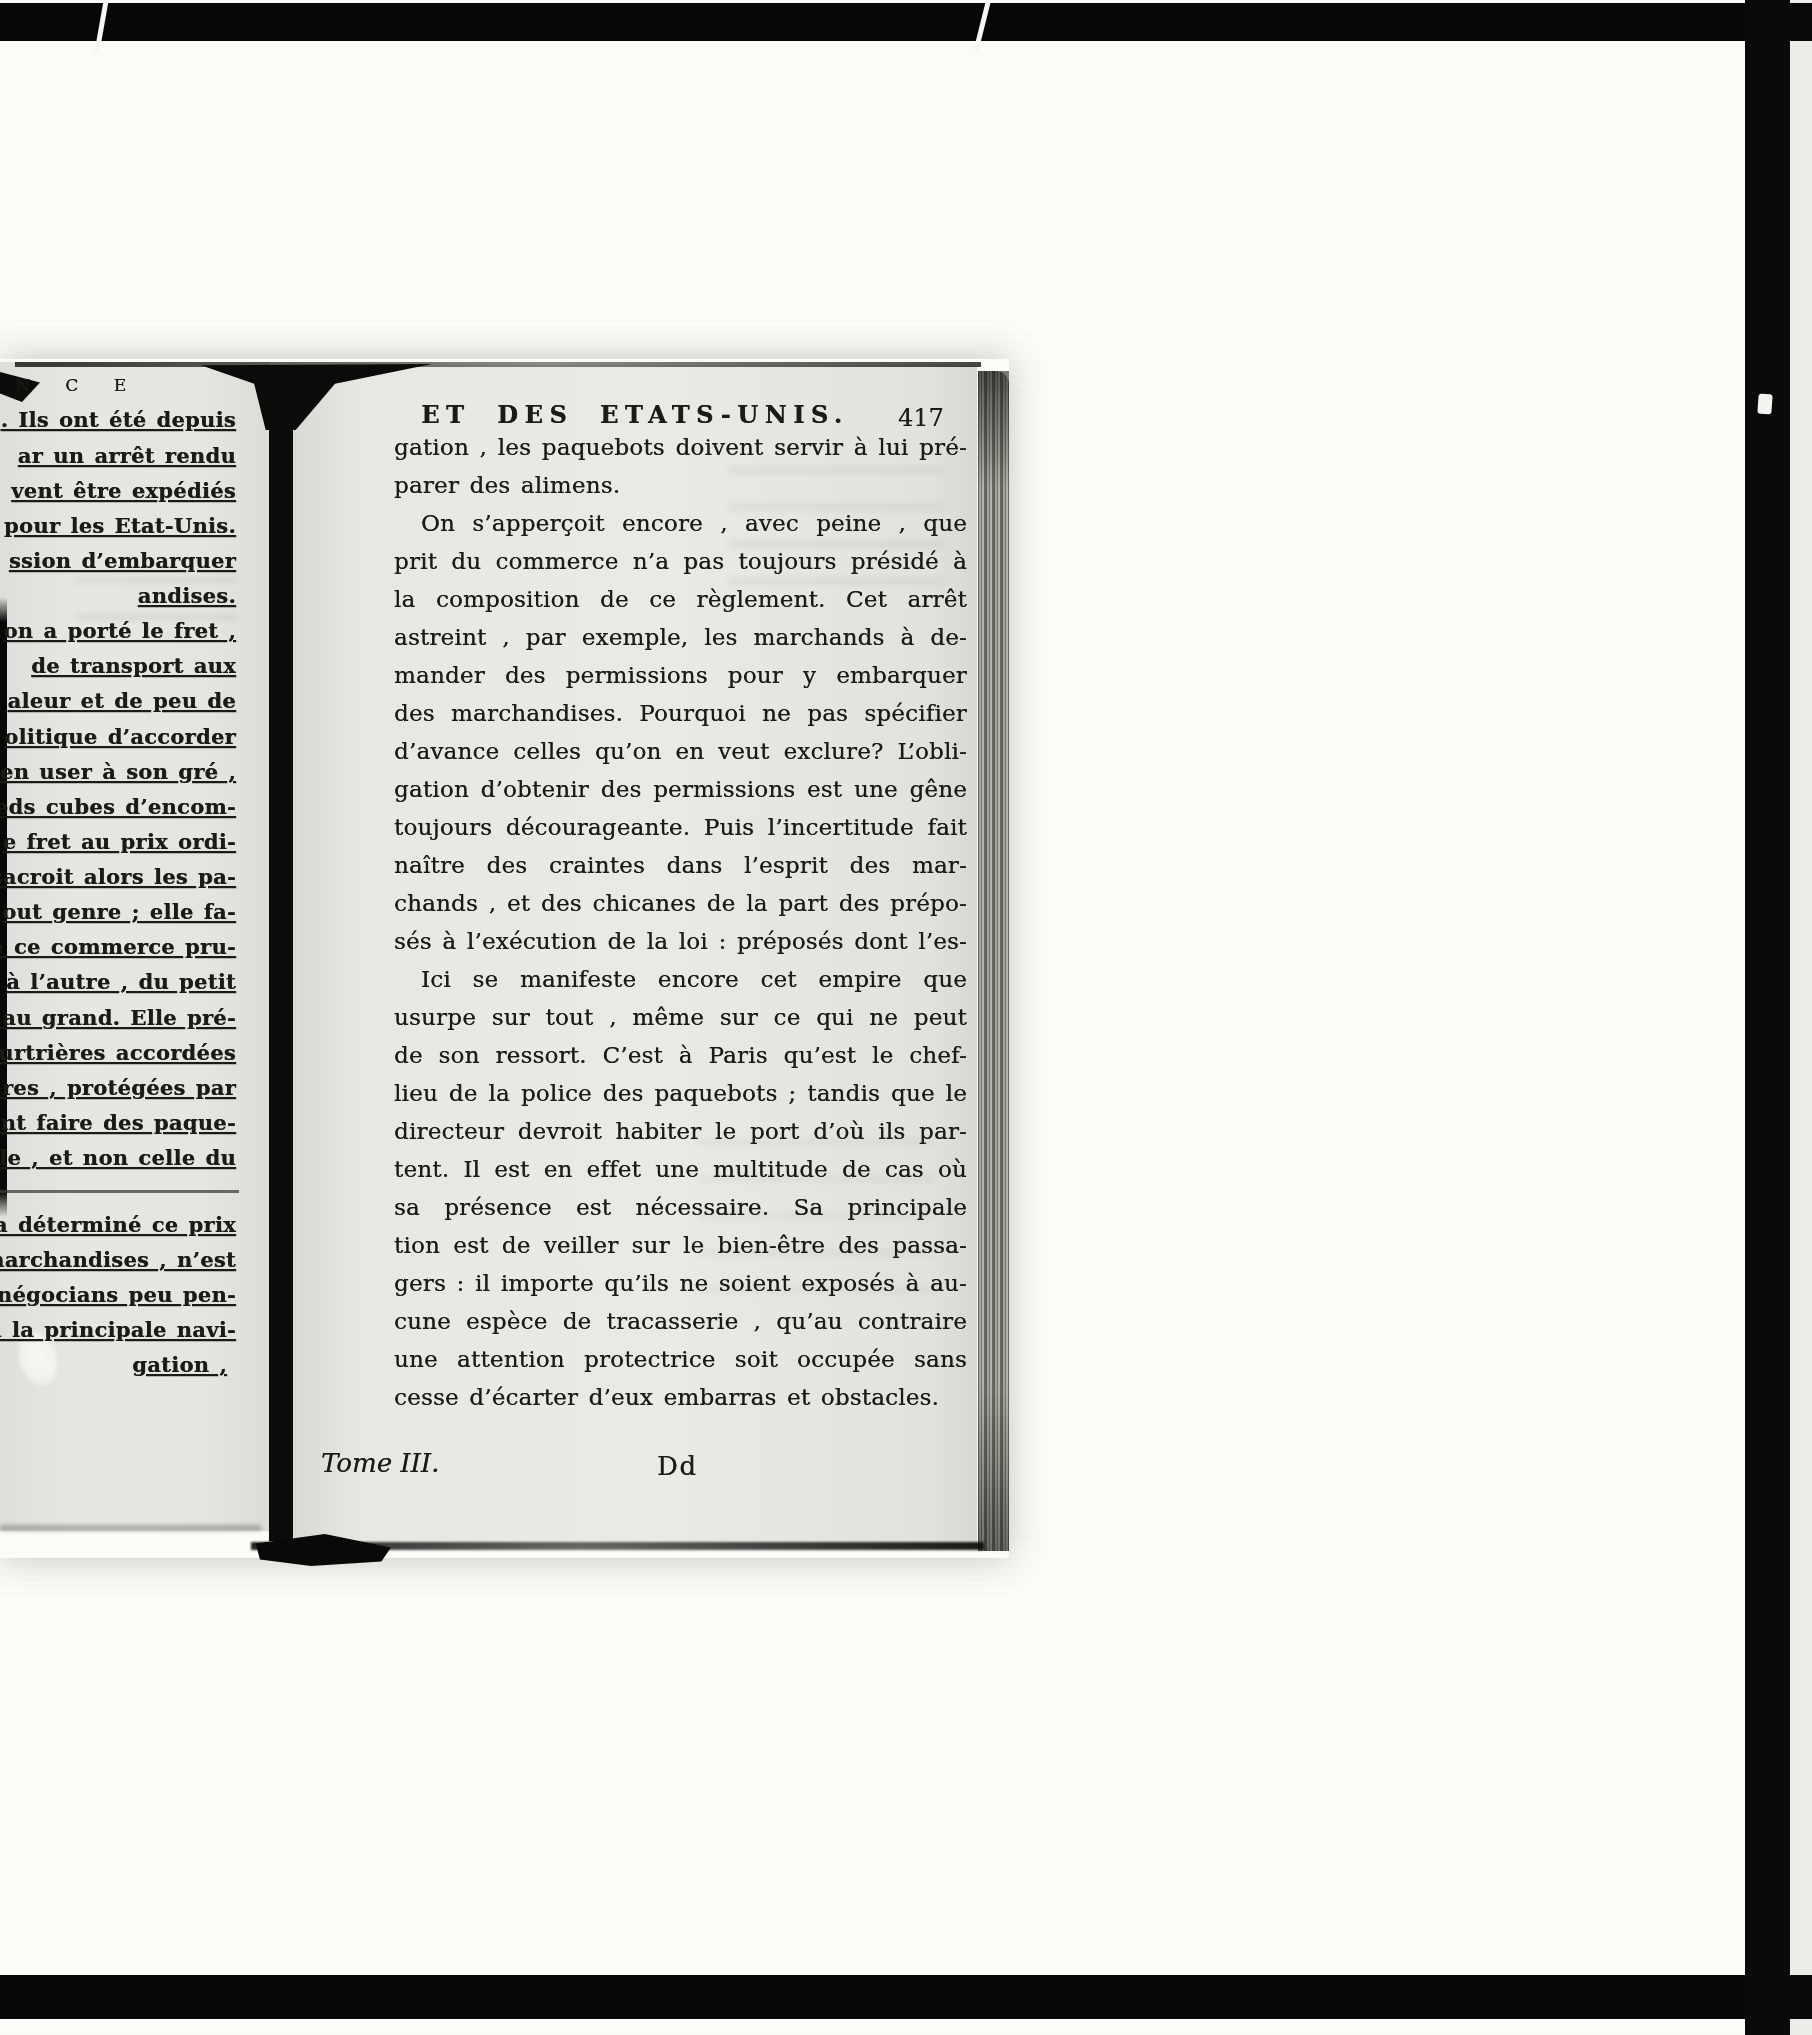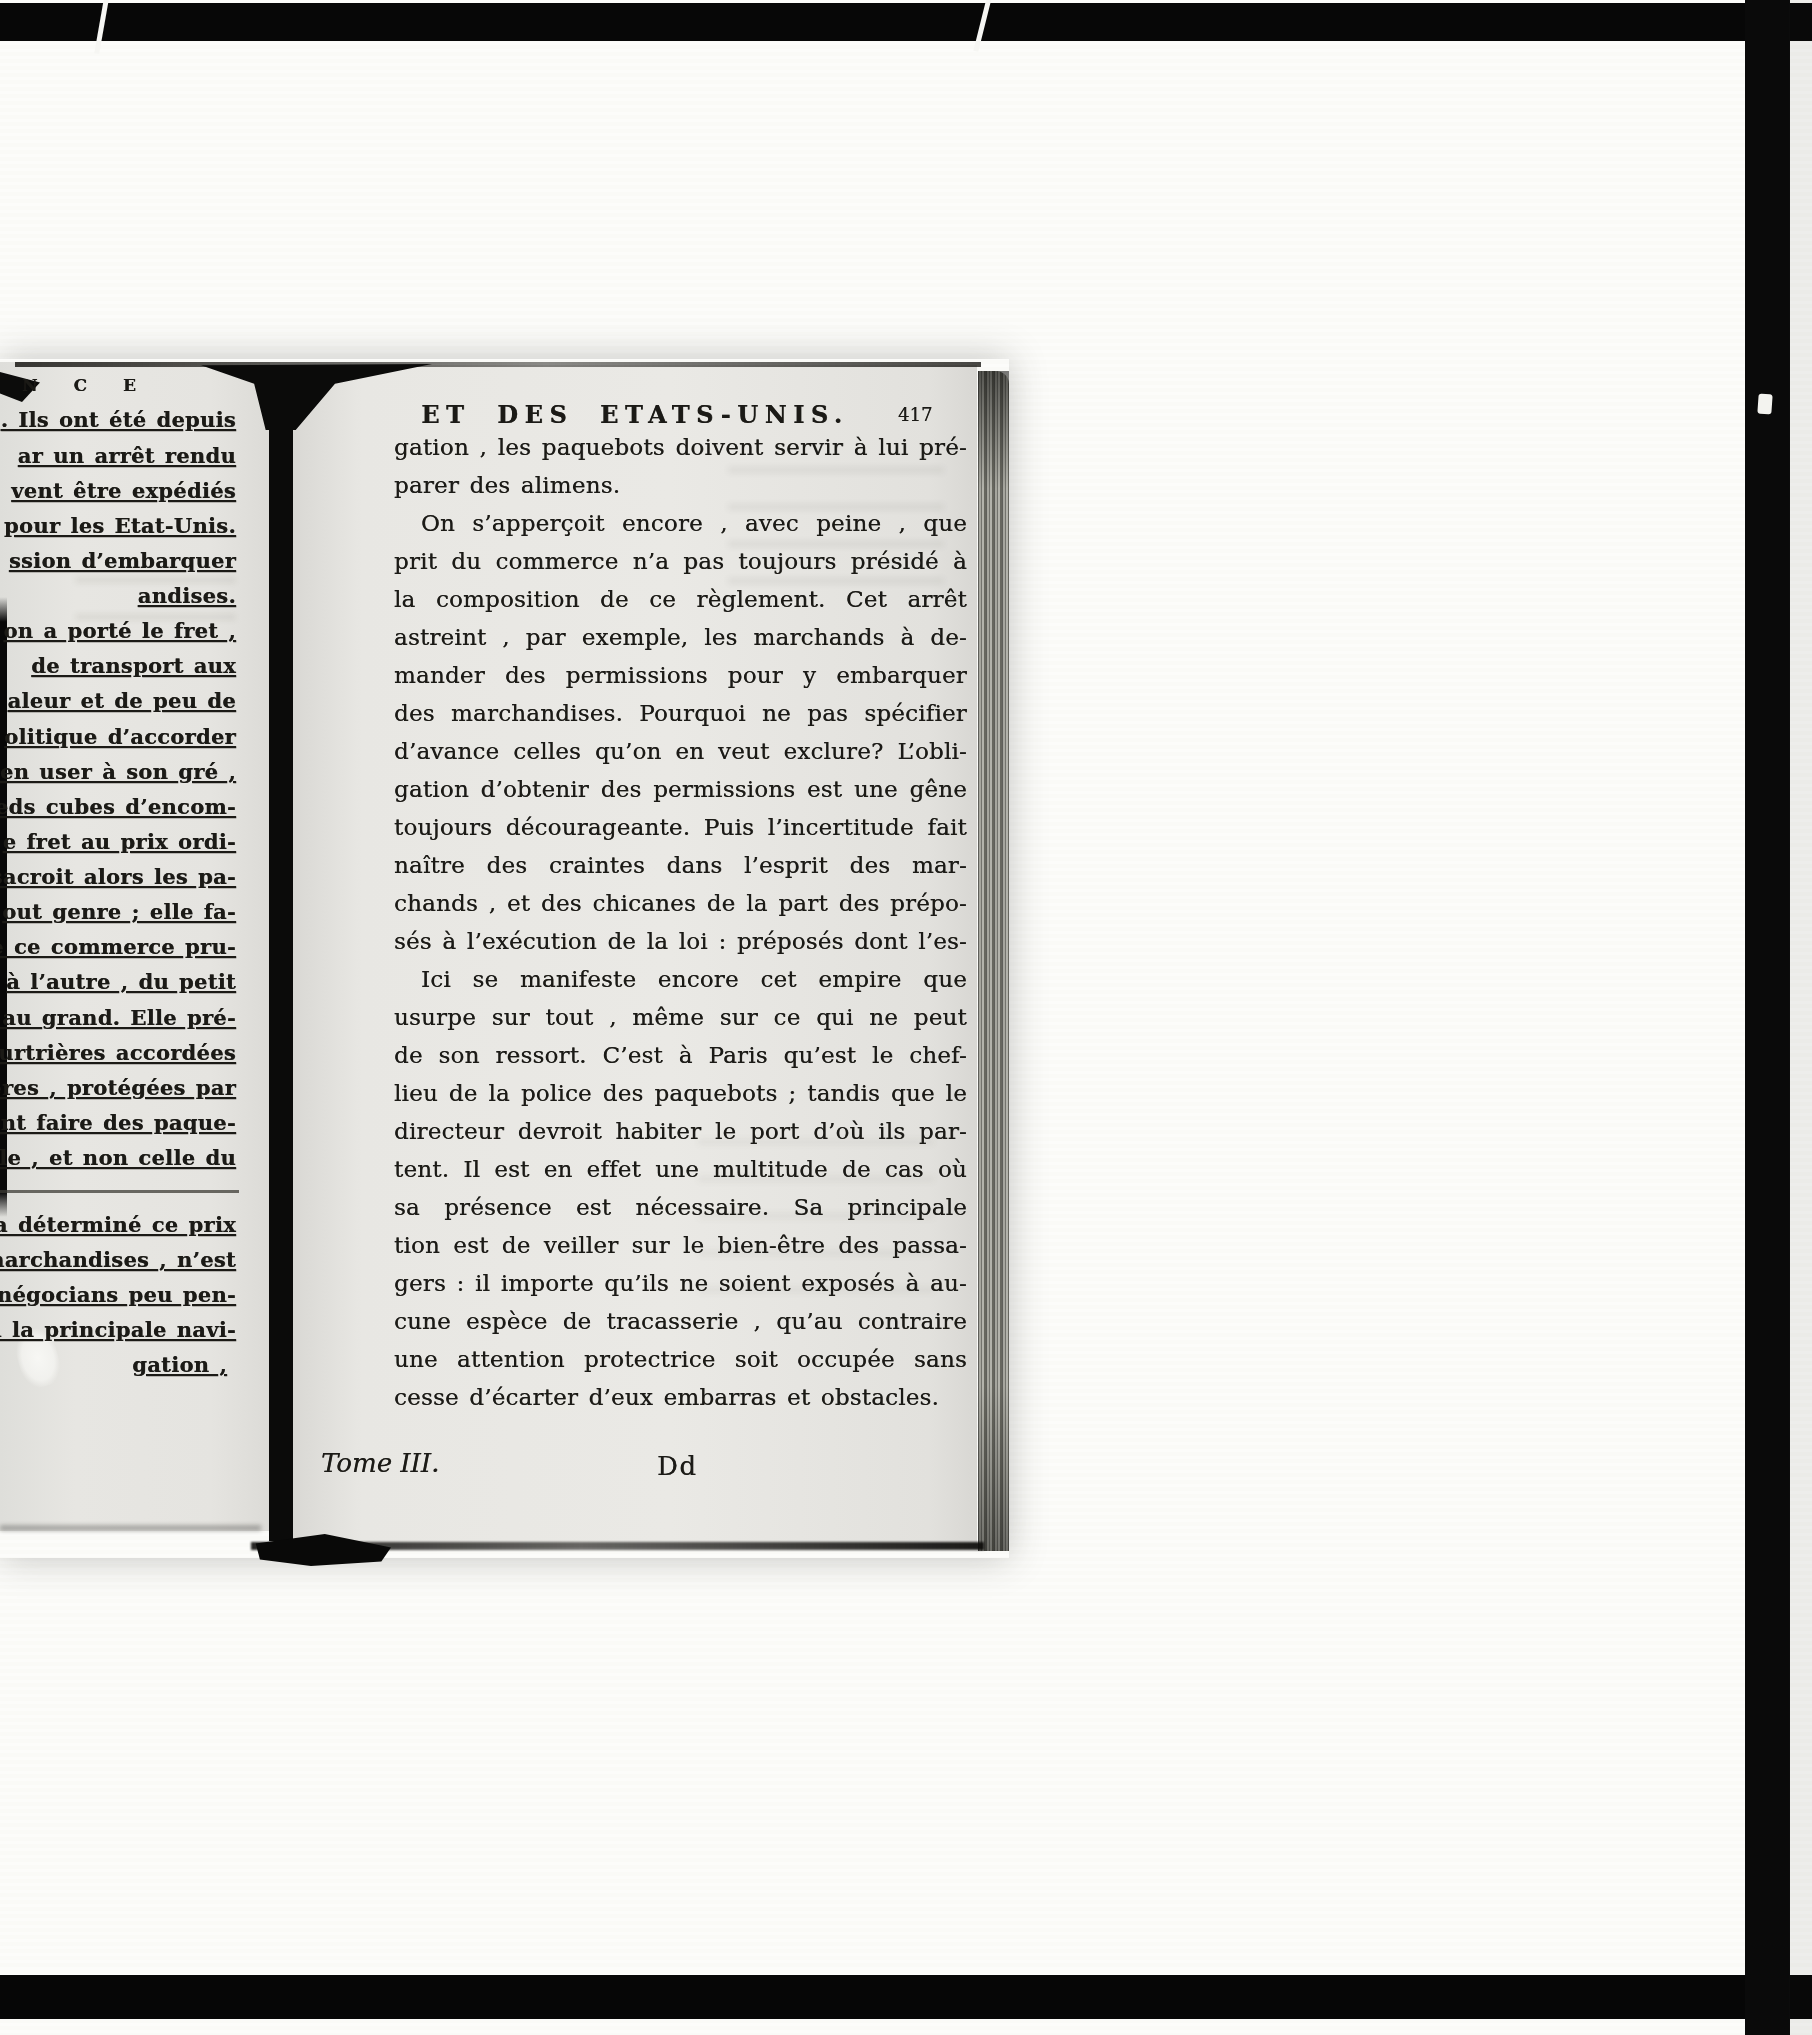--- a/index.html
+++ b/index.html
@@ -53,31 +53,31 @@
     transform:rotate(-15deg);}
   .bleed{position:absolute;filter:blur(3px);
     background:repeating-linear-gradient(180deg,rgba(75,73,62,0.12) 0 6px,rgba(75,73,62,0) 6px 37px);}
   .bleed.b1{left:728px;top:467px;width:216px;height:135px;opacity:.7;}
   .bleed.b2{left:698px;top:1139px;width:236px;height:166px;opacity:.55;}
   .bleed.b3{left:75px;top:577px;width:161px;height:60px;opacity:.8;}
 
   
   .ink{color:#1b1a16;}
   .lp-text-layer,.rp-text-layer{position:absolute;inset:0;filter:blur(0.2px);}
-  .lp-header{position:absolute;left:22px;top:375px;font-size:17px;font-weight:bold;letter-spacing:15px;
+  .lp-header{position:absolute;left:15px;top:375px;font-size:17px;font-weight:normal;letter-spacing:15px;
     text-shadow:0.3px 0.3px 0.5px rgba(27,26,22,0.8);}
   .ll{position:absolute;right:1577px;white-space:nowrap;font-weight:bold;font-size:21px;
     word-spacing:2.5px;letter-spacing:0.3px;text-shadow:0.3px 0.3px 0.5px rgba(27,26,22,0.8);text-decoration:underline;}
   .ll.cw{right:1586px;}
   .footnote-rule{position:absolute;left:0;top:1190px;width:239px;height:2.5px;background:rgba(62,60,54,0.75);filter:blur(0.4px);}
 
   .rp-header{position:absolute;left:293px;top:400px;width:684px;text-align:center;
     font-size:24px;font-weight:bold;letter-spacing:6.5px;word-spacing:12px;
     text-shadow:0.3px 0.3px 0.5px rgba(27,26,22,0.75);}
-  .rp-pagenum{position:absolute;left:898px;top:404px;font-size:18px;
+  .rp-pagenum{position:absolute;left:898px;top:404px;font-size:24px;
     text-shadow:0.3px 0.3px 0.5px rgba(27,26,22,0.8);}
   .rp-body{position:absolute;left:350px;top:428px;width:573px;font-size:23px;
     word-spacing:3px;letter-spacing:0.2px;
     text-shadow:0.3px 0.3px 0.5px rgba(27,26,22,0.78);margin-left:44px;}
   .rl{height:38px;line-height:38px;overflow:hidden;text-align:justify;text-align-last:justify;}
   .rl.end{text-align:left;text-align-last:left;}
   .rl.ind{padding-left:27px;}
   .rp-tome{position:absolute;left:321px;top:1448px;font-size:26px;font-style:italic;
     text-shadow:0.3px 0.3px 0.5px rgba(27,26,22,0.8);}
   .rp-sig{position:absolute;left:657px;top:1451px;font-size:26px;letter-spacing:1.5px;

